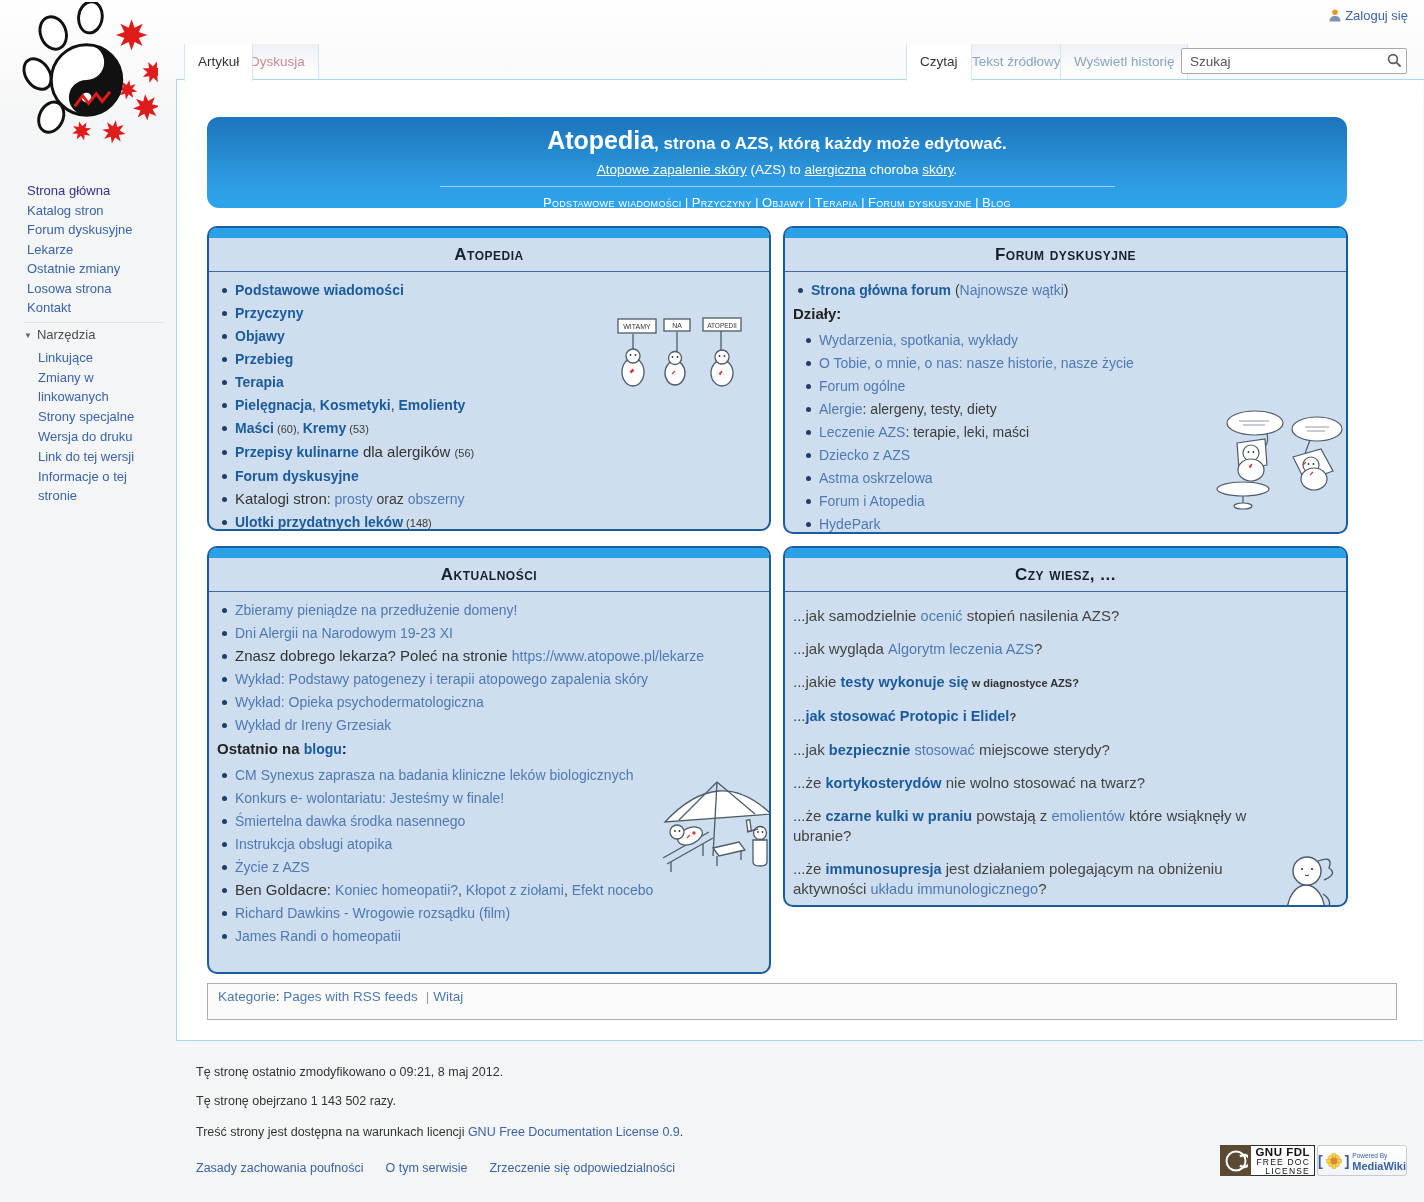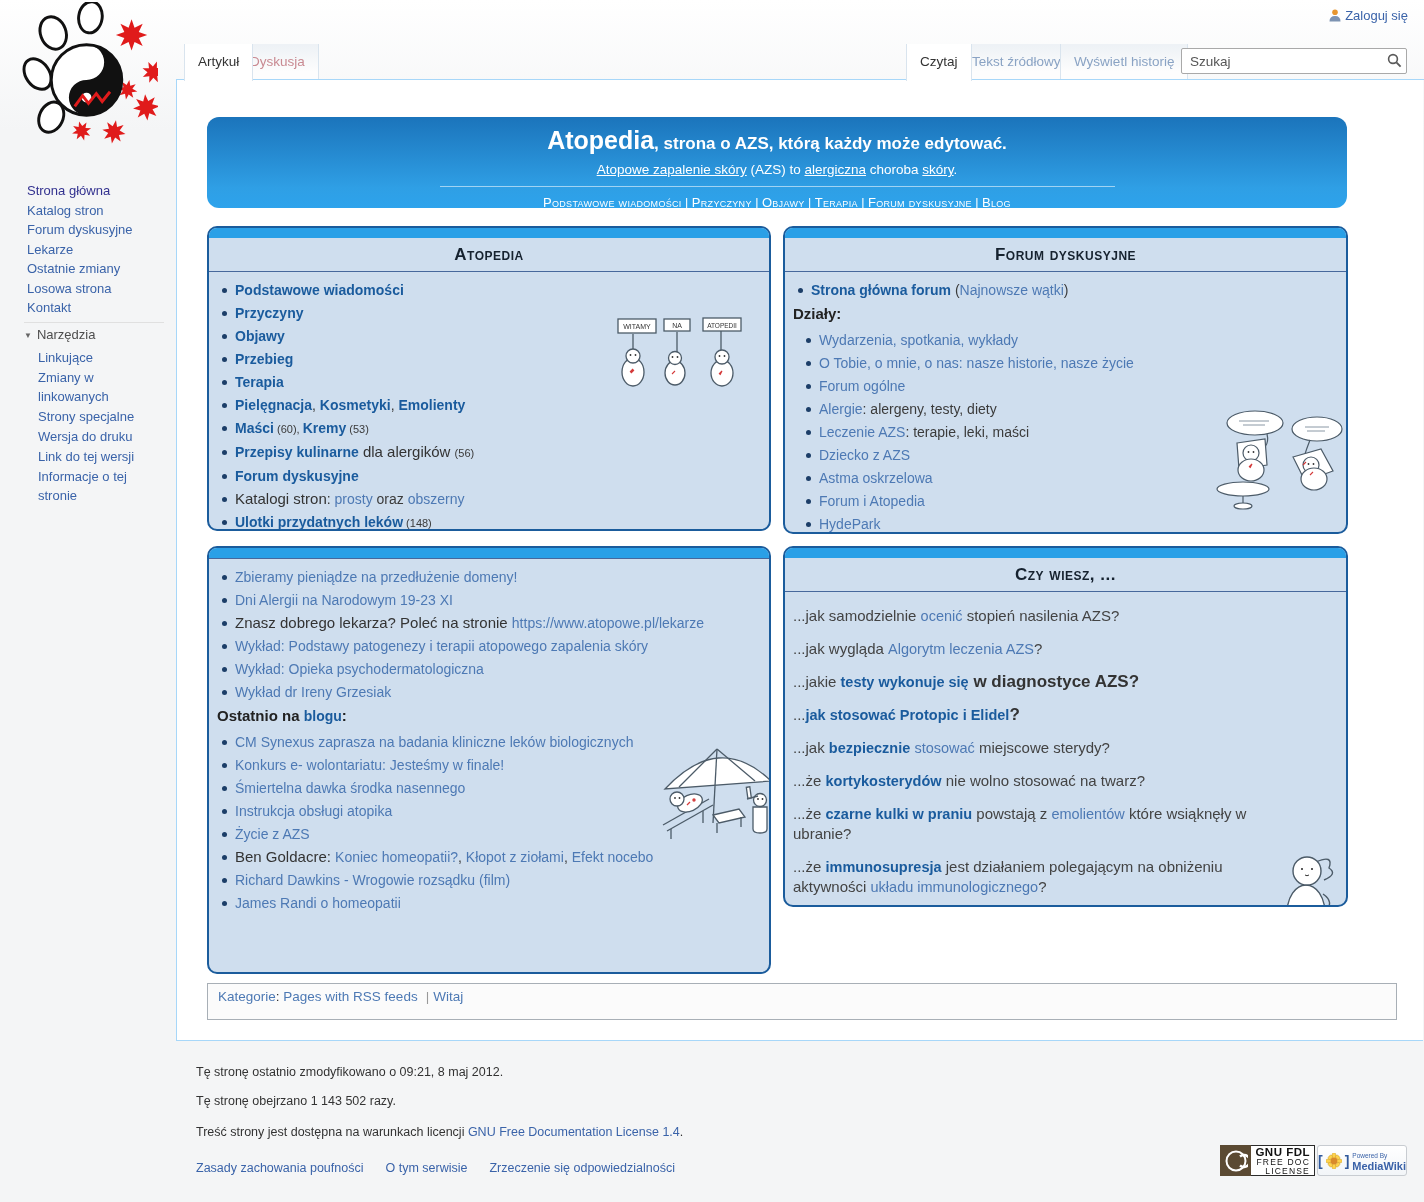--- a/index.html
+++ b/index.html
@@ -72,21 +72,21 @@
   .s-p{color:#3b3b3b;font-size:14px;}
   .s-pd{color:#333;font-size:15px;}
   .s-sm{color:#3a3a3a;font-size:11px;}
   .s-b{color:#222;font-weight:bold;font-size:15px;}
   .s-bd{color:#333;font-weight:bold;font-size:15px;}
   .inline-label{margin:4px 0 9px 0;line-height:18px;}
   .wline{margin-bottom:13px;line-height:20px;padding-right:70px;}
   .wline .s-p{font-size:15px;color:#434343;}
   .wline .s-l{font-size:14.5px;}
   .wline .s-bl{font-size:14.5px;}
-  .wline .s-bd{font-size:17px;}
+  .wline .s-bd{font-size:11px;}
   .cartoon{position:absolute;}
   
   #catbar{position:absolute;left:30px;top:903px;width:1168px;height:19px;border:1px solid #a8afb6;
        background:#fbfbfb;padding:5px 10px 11px 10px;font-size:13.5px;}
   .s-p2{color:#333;font-size:13.5px;}
   #catbar .s-l{font-size:13.5px;}
   .s-sep2{color:#999;margin:0 4px 0 8px;font-size:13.5px;}
   
   #footer{position:absolute;left:176px;top:1041px;right:0;padding:24px 0 0 20px;}
   #footer .fline{margin-bottom:14.5px;}
@@ -288,20 +288,21 @@
         <g stroke="#d43a3a" stroke-width="1.1" fill="none">
           <path d="M34,60 l3,-3 l-2,4"></path>
           <path d="M95,68 l3,-3 M88,58 l3,-3"></path>
         </g>
       </svg>
     </div>
   </div>
 
   <div class="box" id="box-news">
     <div class="box-strip"></div>
+    <div class="box-title">Aktualności</div>
     <div class="box-rule"></div>
     <div class="box-body">
       <div>
           <div class="b-item"><span class="s-l">Zbieramy pieniądze na przedłużenie domeny!</span></div>
           <div class="b-item"><span class="s-l">Dni Alergii na Narodowym 19-23 XI</span></div>
           <div class="b-item"><span class="s-pd">Znasz dobrego lekarza? Poleć na stronie </span><span class="s-l">https://www.atopowe.pl/lekarze</span></div>
           <div class="b-item"><span class="s-l">Wykład: Podstawy patogenezy i terapii atopowego zapalenia skóry</span></div>
           <div class="b-item"><span class="s-l">Wykład: Opieka psychodermatologiczna</span></div>
           <div class="b-item"><span class="s-l">Wykład dr Ireny Grzesiak</span></div>
         </div>
@@ -385,21 +386,21 @@
       </svg>
     </div>
   </div>
 
   <div id="catbar"><span class="s-l">Kategorie</span><span class="s-p2">:  </span><span class="s-l">Pages with RSS feeds</span><span class="s-sep2">|</span><span class="s-l">Witaj</span></div>
 </div>
 
 <div id="footer">
   <div class="fline s-fp">Tę stronę ostatnio zmodyfikowano o 09:21, 8 maj 2012.</div>
   <div class="fline s-fp">Tę stronę obejrzano 1 143 502 razy.</div>
-  <div class="fline"><span class="s-fp">Treść strony jest dostępna na warunkach licencji </span><span class="s-fl">GNU Free Documentation License 1.4</span><span class="s-fp">.</span></div>
+  <div class="fline"><span class="s-fp">Treść strony jest dostępna na warunkach licencji </span><span class="s-fl">GNU Free Documentation License 0.9</span><span class="s-fp">.</span></div>
   <div id="footer-links"><div class="item"><span class="s-fl">Zasady zachowania poufności</span></div><div class="item"><span class="s-fl">O tym serwisie</span></div><div class="item"><span class="s-fl">Zrzeczenie się odpowiedzialności</span></div></div>
 </div>
 
 <div id="badges">
   <div id="gnu-badge">
     <div id="gnu-left">
       <svg width="24" height="24" viewBox="0 0 24 24">
         <circle cx="12" cy="12" r="9.5" fill="none" stroke="#fff" stroke-width="2"></circle>
         <path d="M8,7.5 a6,6 0 1 0 0,9" fill="none" stroke="#fff" stroke-width="2.4" transform="rotate(180 12 12)"></path>
       </svg>

